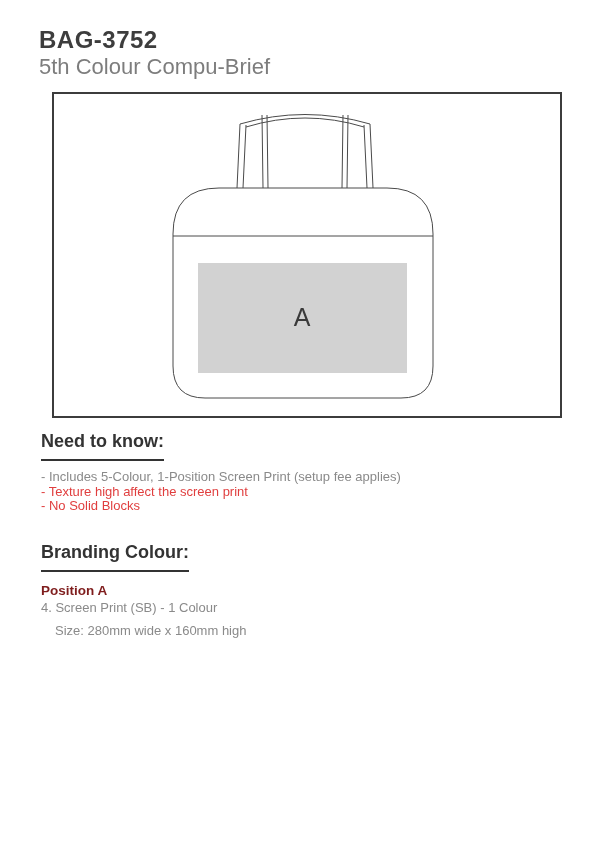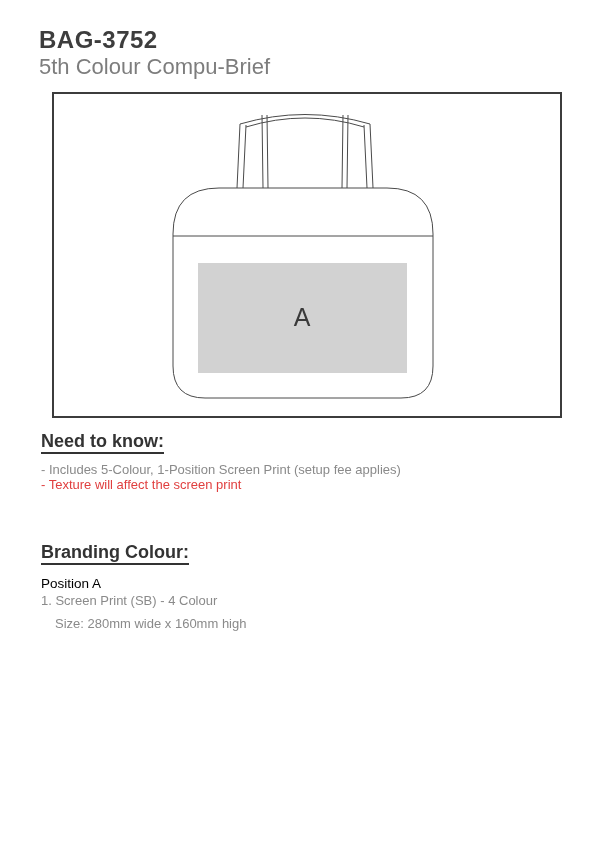--- a/index.html
+++ b/index.html
@@ -55,39 +55,39 @@
   .section-heading {
     margin: 0 0 9px 0;
     font-size: 18px;
     line-height: 20px;
     font-weight: bold;
     color: #333333;
   }
   .underline {
     display: inline-block;
     border-bottom: 2px solid #333333;
-    padding-bottom: 1px;
+    padding-bottom: 8px;
   }
 
   
   .note {
     margin: 0;
     font-size: 13px;
     line-height: 14.5px;
     white-space: pre;
   }
   .gray { color: #8a8a8a; }
   .red { color: #e03e3e; }
 
   .position-heading {
     margin: 11px 0 1px 0;
     font-size: 13.5px;
     line-height: 16px;
-    font-weight: normal;
-    color: #000000;
+    font-weight: bold;
+    color: #7f1d1d;
   }
   .branding .note { line-height: 15px; }
   .indent { padding-left: 14px; margin-top: 8px; }
 </style>
 </head>
 <body>
 
 <div class="page">
 
   <header class="header">
@@ -116,23 +116,24 @@
       <line x1="119" y1="142" x2="379" y2="142" stroke="#4a4a4a" stroke-width="1"></line>
 
       <rect x="144" y="169" width="209" height="110" fill="#d2d2d2"></rect>
       <text class="print-area-label" x="248" y="232" text-anchor="middle">A</text>
     </svg>
   </div>
 
   <section class="section need-to-know">
     <h3 class="section-heading"><span class="underline">Need to know:</span></h3>
     <p class="note gray">- Includes 5-Colour, 1-Position Screen Print (setup fee applies)</p>
-    <p class="note red">- Texture will affect the screen print</p>
+    <p class="note red">- Texture high affect the screen print</p>
+    <p class="note red">- No Solid Blocks</p>
   </section>
 
   <section class="section branding">
     <h3 class="section-heading"><span class="underline">Branding Colour:</span></h3>
     <p class="position-heading">Position A</p>
-    <p class="note gray">1. Screen Print (SB) - 4 Colour</p>
+    <p class="note gray">4. Screen Print (SB) - 1 Colour</p>
     <p class="note gray indent">Size: 280mm wide x 160mm high</p>
   </section>
 
 </div>
 
 </body></html>

